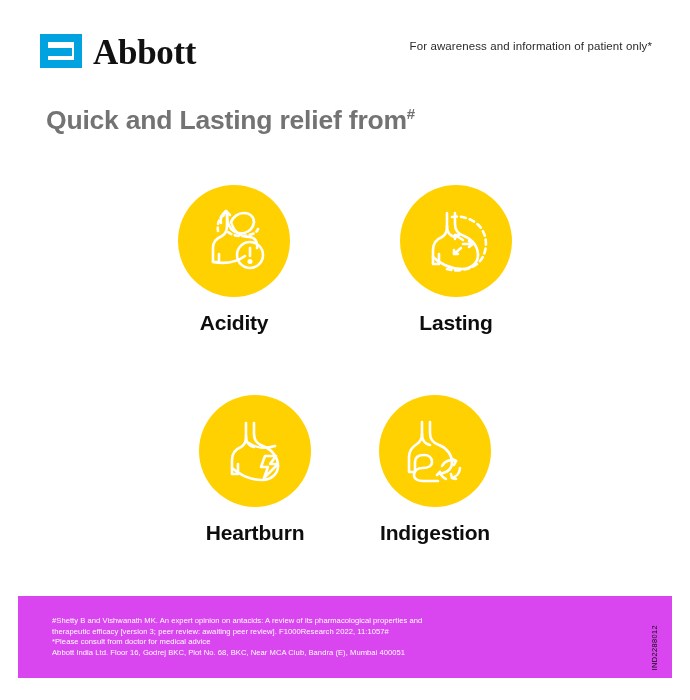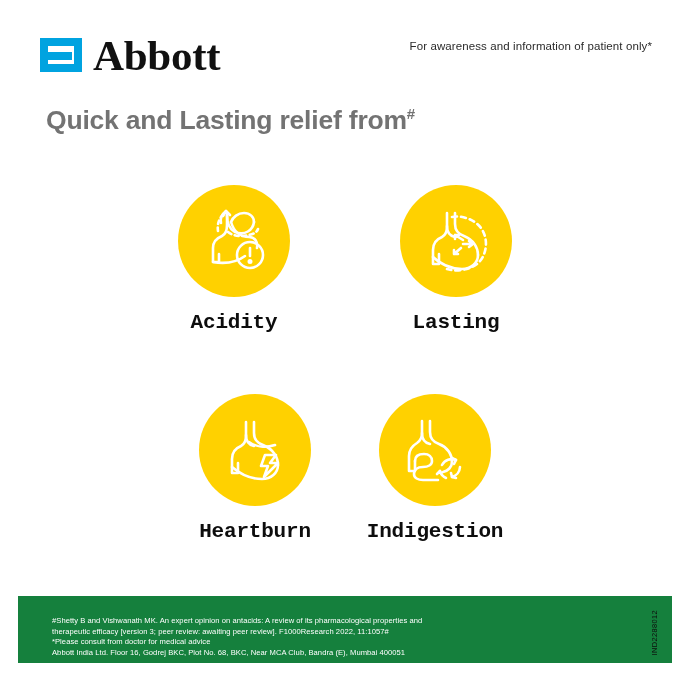--- a/index.html
+++ b/index.html
@@ -38,21 +38,21 @@
     gap: 9px;
   }
   .brand-mark {
     width: 46px;
     height: 38px;
     display: block;
   }
   .brand-word {
     font-family: "Liberation Serif", serif;
     font-weight: bold;
-    font-size: 43px;
+    font-size: 35px;
     color: #111111;
     letter-spacing: -0.3px;
     line-height: 1;
     margin-top: 2px;
   }
   .awareness {
     font-size: 11.5px;
     color: #2b2b2b;
     margin-top: 8px;
     letter-spacing: 0.1px;
@@ -76,21 +76,20 @@
     vertical-align: super;
     line-height: 0;
   }
 
   
   .symptoms {
     position: absolute;
     top: 185px;
     left: 46px;
     right: 46px;
-    font-family: Liberation Mono, monospace;
   }
   .sym-row {
     display: flex;
     justify-content: center;
   }
   .sym-row.row1 { gap: 62px; }
   .sym-row.row2 { gap: 20px; margin-top: 60px; }
 
   .sym {
     width: 160px;
@@ -117,22 +116,22 @@
     text-align: center;
     white-space: nowrap;
   }
 
   
   .footer {
     position: absolute;
     left: 18px;
     right: 18px;
     top: 596px;
-    height: 67px;
-    background: #15803d;
+    height: 82px;
+    background: #d946ef;
   }
   .footer-text {
     position: absolute;
     left: 34px;
     top: 20px;
     right: 60px;
   }
   .footer-line {
     color: #ffffff;
     font-size: 7.6px;

